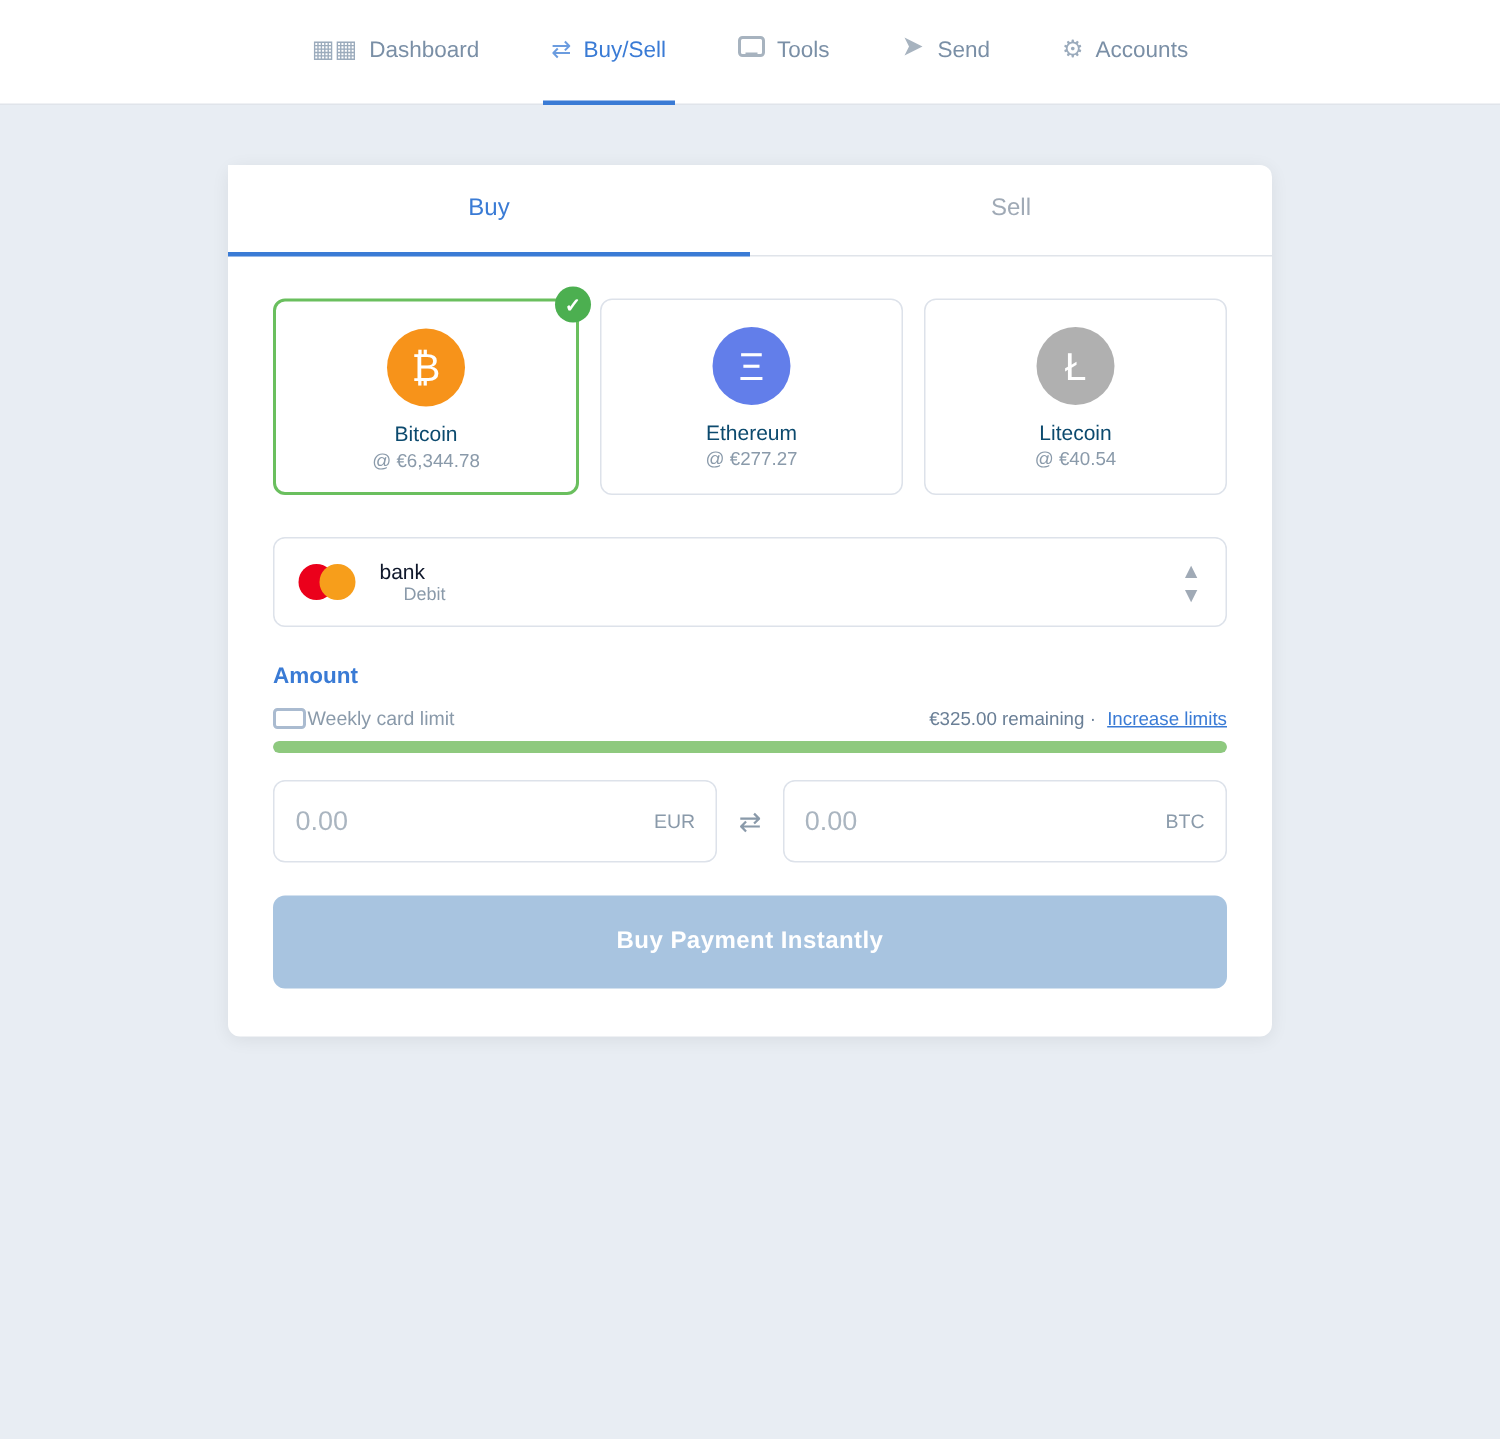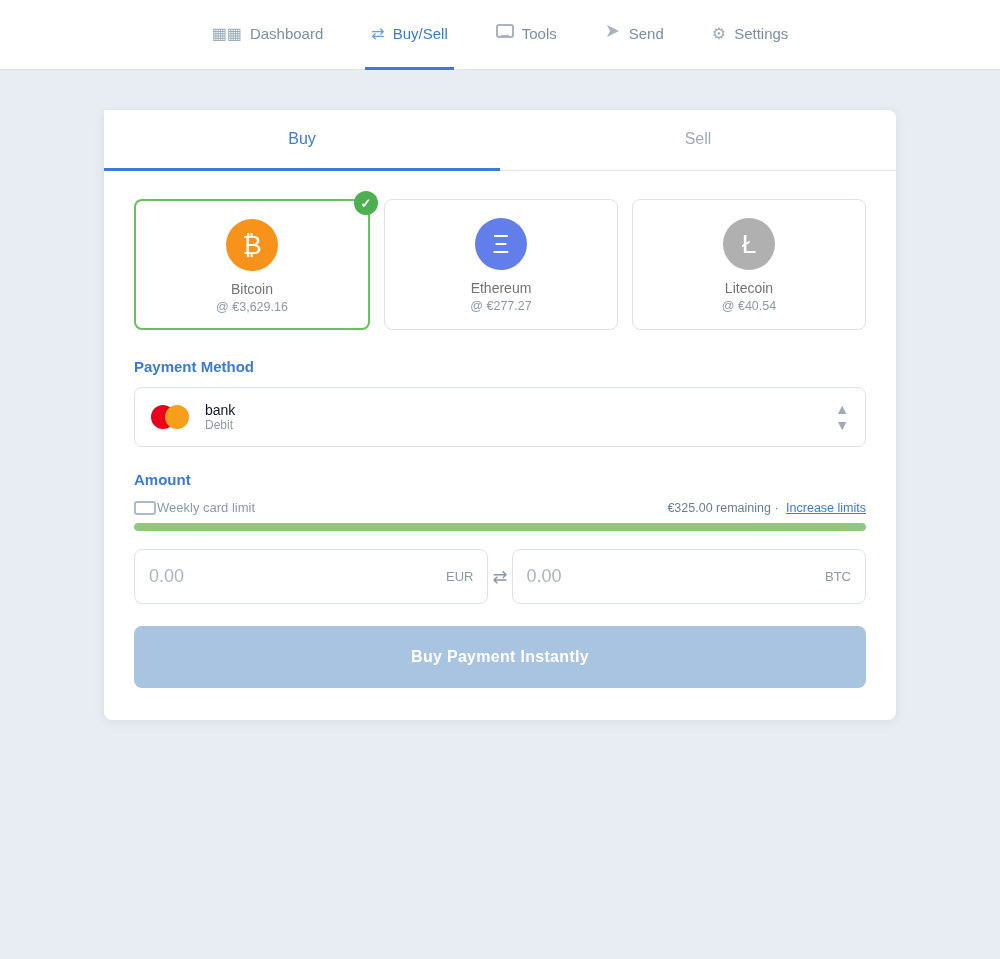--- a/index.html
+++ b/index.html
@@ -46,21 +46,21 @@
     
     .main {
       display: flex;
       justify-content: center;
       padding: 40px 20px;
     }
 
     .card {
       background: #fff;
       border-radius: 8px;
-      width: 792px;
+      width: 696px;
       padding: 0;
       box-shadow: 0 2px 12px rgba(0,0,0,0.07);
       overflow: visible;
     }
 
     
     .tabs {
       display: flex;
       border-bottom: 1px solid #e0e4ea;
     }
@@ -129,21 +129,21 @@
       align-items: center;
       justify-content: center;
       font-size: 26px;
       margin-bottom: 10px;
     }
     .crypto-icon.btc { background: #f7931a; color: #fff; }
     .crypto-icon.eth { background: #627eea; color: #fff; }
     .crypto-icon.ltc { background: #b0b0b0; color: #fff; }
     .crypto-name {
       font-size: 14px;
-      color: #737373;
+      color: #0c4a6e;
       font-weight: 500;
       margin-bottom: 3px;
     }
     .crypto-price {
       font-size: 12.5px;
       color: #8a9aaa;
     }
 
     
     .section-title {
@@ -172,21 +172,21 @@
     .mc-circle {
       width: 24px;
       height: 24px;
       border-radius: 50%;
       position: absolute;
     }
     .mc-red { background: #eb001b; left: 0; }
     .mc-orange { background: #f79e1b; left: 14px; }
     .payment-info { flex: 1; }
     .payment-name { font-size: 14px; color: #0f172a; font-weight: 500; }
-    .payment-sub { font-size: 12px; color: #8a9aaa; }
+    .payment-sub { font-size: 12px; color: #8a9aaa; margin-left: 16px; }
     .payment-chevron {
       font-size: 14px;
       color: #a0aab6;
       display: flex;
       flex-direction: column;
       line-height: 1;
       gap: 2px;
     }
 
     
@@ -222,20 +222,21 @@
       overflow: hidden;
     }
     .progress-bar-fill {
       height: 100%;
       background: #8ec97e;
       border-radius: 4px;
     }
 
     .amount-inputs {
       display: flex;
+      gap: 10px;
       align-items: center;
       margin-bottom: 22px;
     }
     .amount-field {
       flex: 1;
       border: 1.5px solid #dde2ea;
       border-radius: 8px;
       padding: 16px 14px;
       display: flex;
       align-items: center;
@@ -296,21 +297,21 @@
   <a class="nav-item">
     <span class="nav-icon">
       <svg width="16" height="16" viewBox="0 0 16 16" fill="none">
         <polygon points="2,2 14,8 2,14 5,8" fill="#8a9aaa"></polygon>
       </svg>
     </span>
     <span>Send</span>
   </a>
   <a class="nav-item">
     <span class="nav-icon">⚙</span>
-    <span>Settings</span>
+    <span>Accounts</span>
   </a>
 </nav>
 
 <div class="main">
   <div class="card">
 
     <div class="tabs">
       <div class="tab active">
         <span>Buy</span>
       </div>
@@ -321,39 +322,38 @@
 
     <div class="card-body">
 
       
       <div class="crypto-cards">
 
         <div class="crypto-card selected">
           <div class="check-badge">✓</div>
           <div class="crypto-icon btc">₿</div>
           <div class="crypto-name">Bitcoin</div>
-          <div class="crypto-price">@ €3,629.16</div>
+          <div class="crypto-price">@ €6,344.78</div>
         </div>
 
         <div class="crypto-card">
           <div class="crypto-icon eth">Ξ</div>
           <div class="crypto-name">Ethereum</div>
           <div class="crypto-price">@ €277.27</div>
         </div>
 
         <div class="crypto-card">
           <div class="crypto-icon ltc">Ł</div>
           <div class="crypto-name">Litecoin</div>
           <div class="crypto-price">@ €40.54</div>
         </div>
 
       </div>
 
       
-      <div class="section-title">Payment Method</div>
       <div class="payment-box">
         <div class="mastercard-icon">
           <div class="mc-circle mc-red"></div>
           <div class="mc-circle mc-orange"></div>
         </div>
         <div class="payment-info">
           <div class="payment-name">bank</div>
           <div class="payment-sub">Debit</div>
         </div>
         <div class="payment-chevron">

